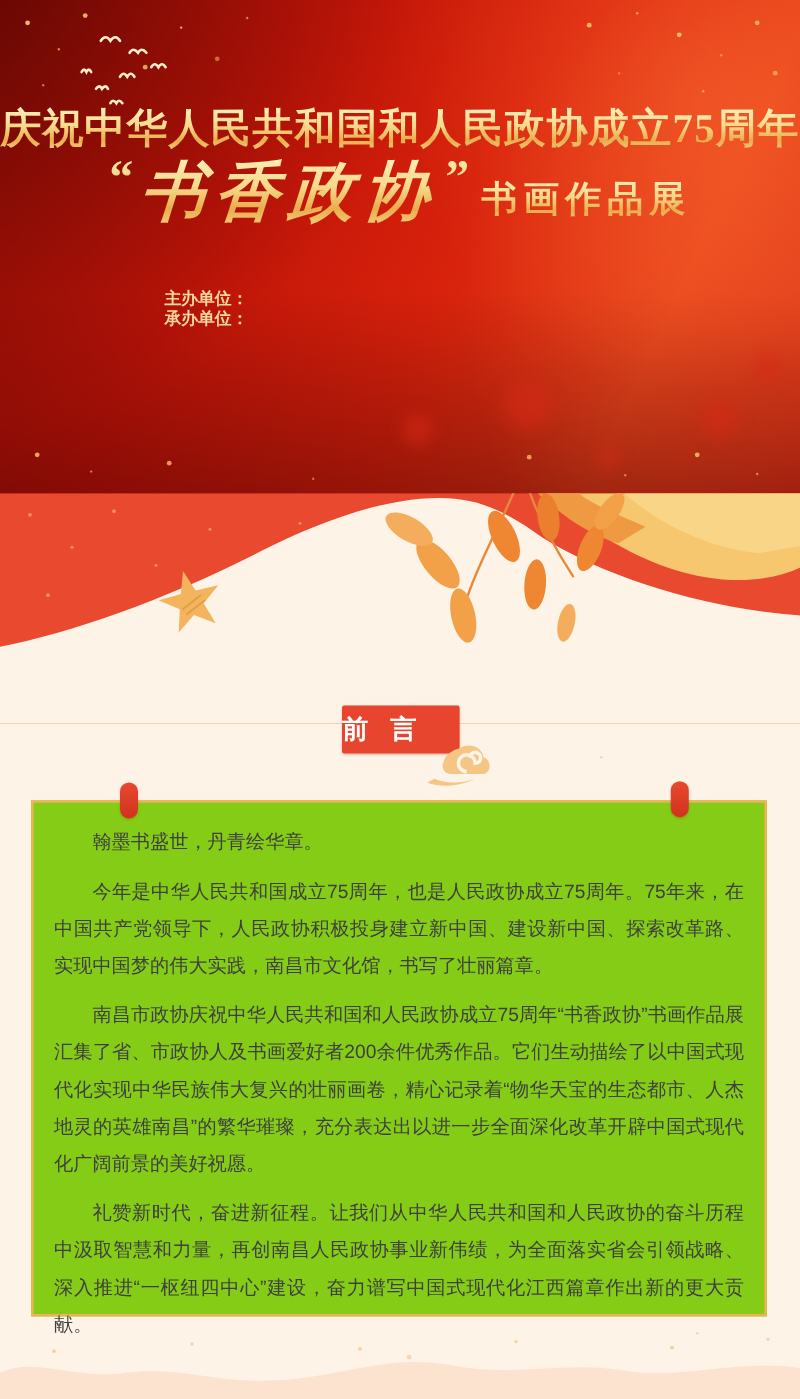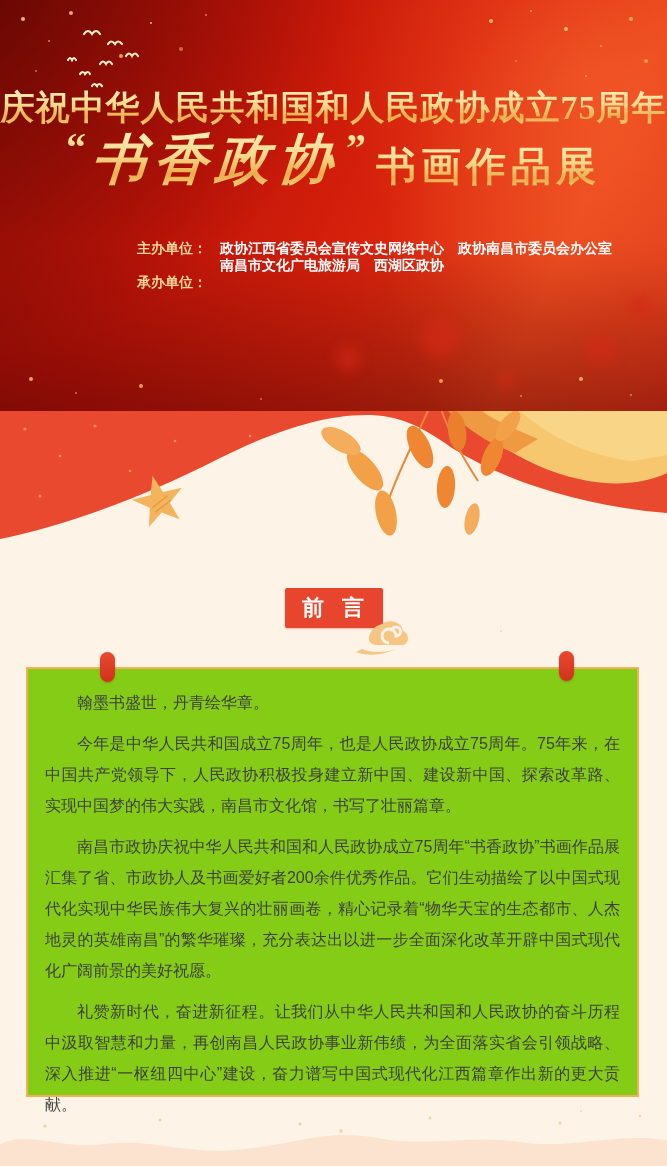--- a/index.html
+++ b/index.html
@@ -57,21 +57,21 @@
   .poster-subtitle {
     position:absolute; left:0; top:124px; width:667px; height:72px;
     display:flex; justify-content:center; align-items:center;
     font-family:"Liberation Serif", serif; font-weight:bold;
   }
   .quote-mark { font-size:40px; line-height:40px; transform:translateY(-12px); }
   .calligraphy {
     font-size:54px; line-height:64px; font-style:italic;
     letter-spacing:8px; padding:0 6px; transform:skewX(-4deg);
   }
-  .subtitle-suffix { font-size:40px; letter-spacing:5px; margin-left:10px; transform:translateY(6px); }
+  .subtitle-suffix { font-size:30px; letter-spacing:5px; margin-left:10px; transform:translateY(6px); }
 
   .info-block { position:absolute; left:137px; top:240px; font-size:14px; line-height:17px; font-weight:bold; }
   .info-row { display:flex; margin-bottom:0; }
   .info-label { color:#f8d79c; flex:0 0 auto; margin-right:13px; white-space:nowrap; }
   .info-value { color:#ffffff; white-space:pre-line; }
 
   
   .mid-band { position:absolute; left:0; top:411px; width:667px; height:192px; }
 
   
@@ -80,21 +80,21 @@
     box-shadow: 60px 150px 0 1px rgba(233,183,102,.5), 150px 540px 0 0 rgba(233,183,102,.45),
     300px 170px 0 1px rgba(233,183,102,.4), 500px 200px 0 0 rgba(233,183,102,.5),
     620px 320px 0 1px rgba(233,183,102,.4), 40px 660px 0 0 rgba(233,183,102,.5),
     340px 700px 0 1px rgba(233,183,102,.45), 580px 680px 0 0 rgba(233,183,102,.5),
     90px 330px 0 0 rgba(233,183,102,.4), 430px 150px 0 0 rgba(233,183,102,.55); }
 
   .preface-badge {
     position:absolute; left:285px; top:588px; width:98px; height:40px;
     background:#e8452e; border-radius:2px;
     color:#ffffff; font-size:22px; font-weight:bold; line-height:40px;
-    text-align:center; word-spacing:8px; letter-spacing:2px;
+    word-spacing:8px; letter-spacing:2px;
     box-shadow:0 1px 2px rgba(160,30,10,.25);
   }
   .cloud { position:absolute; left:352px; top:616px; }
 
   .content-box {
     position:absolute; left:26px; top:667px; width:613px; height:430px;
     background:#84cc16; border:2px solid #f1b156;
     padding:18px 17px 0 17px;
   }
   .content-box p {
@@ -143,22 +143,20 @@
     <div class="poster-subtitle">
       <span class="quote-mark gold-text">“</span>
       <span class="calligraphy gold-text">书香政协</span>
       <span class="quote-mark gold-text">”</span>
       <span class="subtitle-suffix gold-text">书画作品展</span>
     </div>
 
     <div class="info-block">
       <div class="info-row">
         <span class="info-label">主办单位：</span>
-        <span class="info-value">政协江西省委员会宣传文史网络中心　政协南昌市委员会办公室
-南昌市文化广电旅游局　西湖区政协</span>
       </div>
       <div class="info-row">
         <span class="info-label">承办单位：</span>
       </div>
     </div>
   </div>
 
   <div class="cream"></div>
   <span class="cream-speckles"></span>
 

